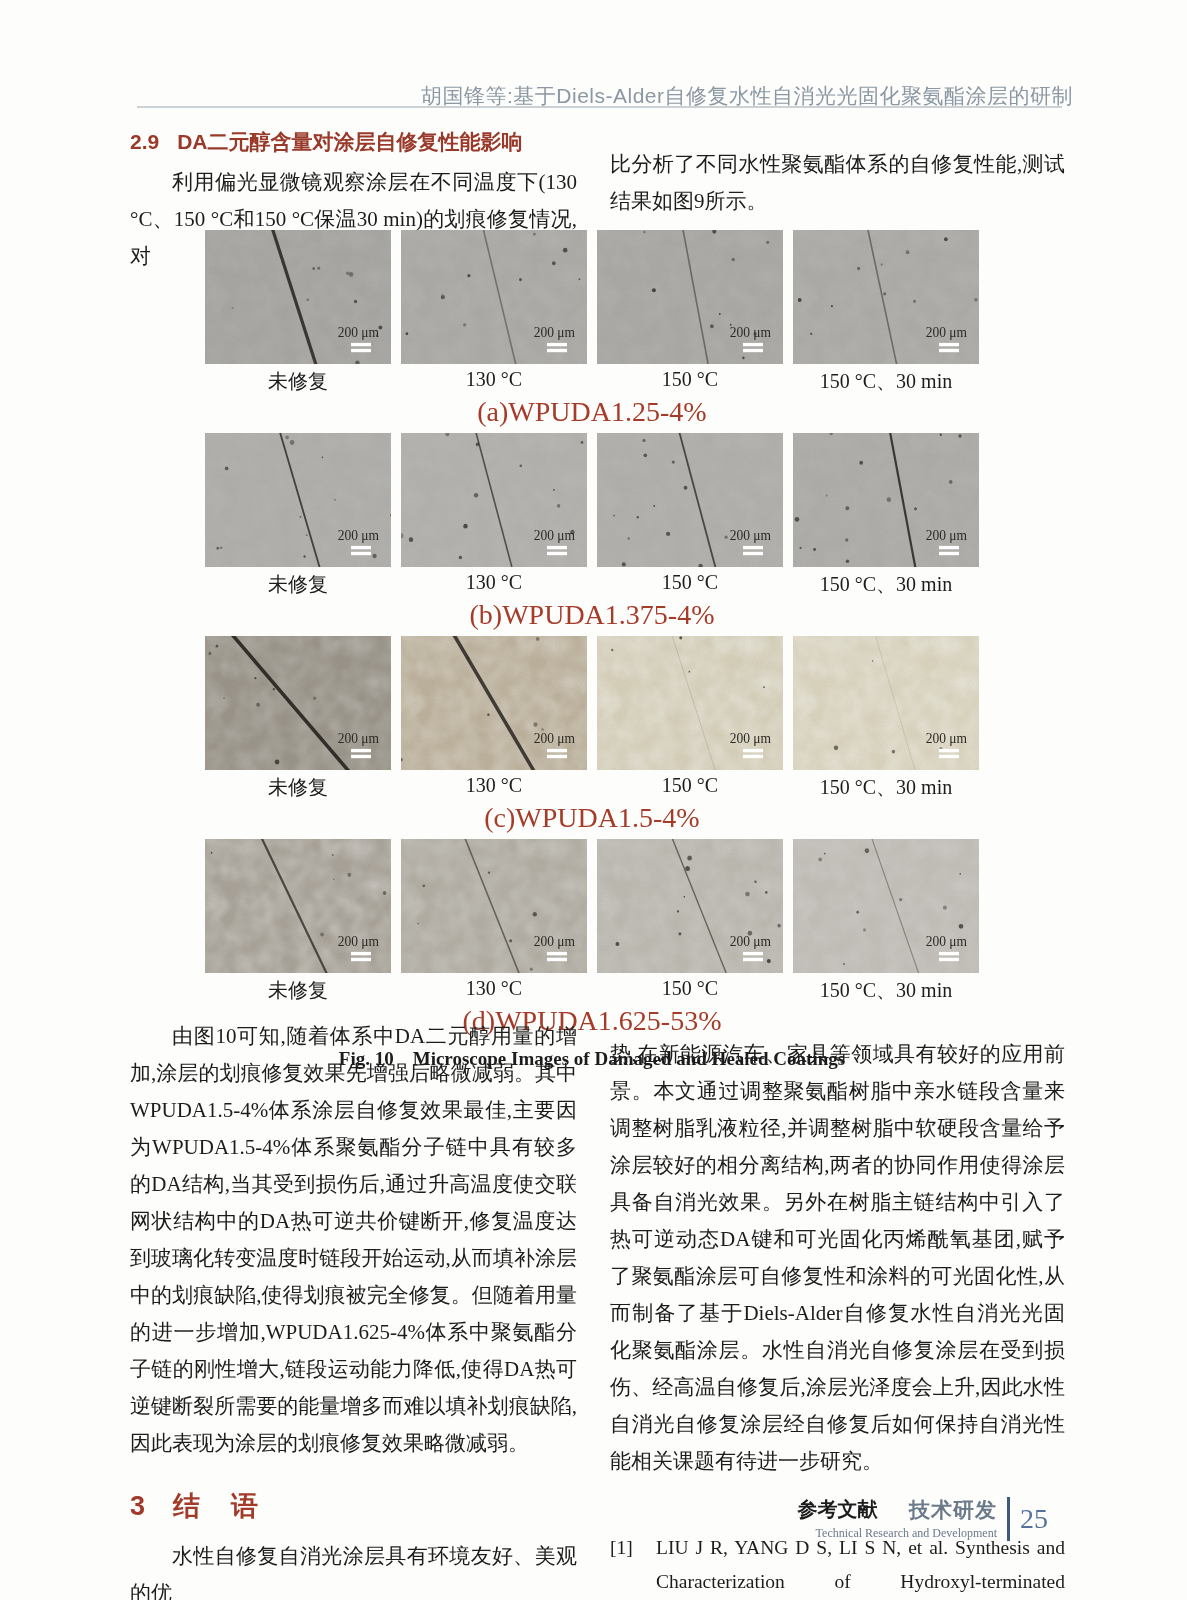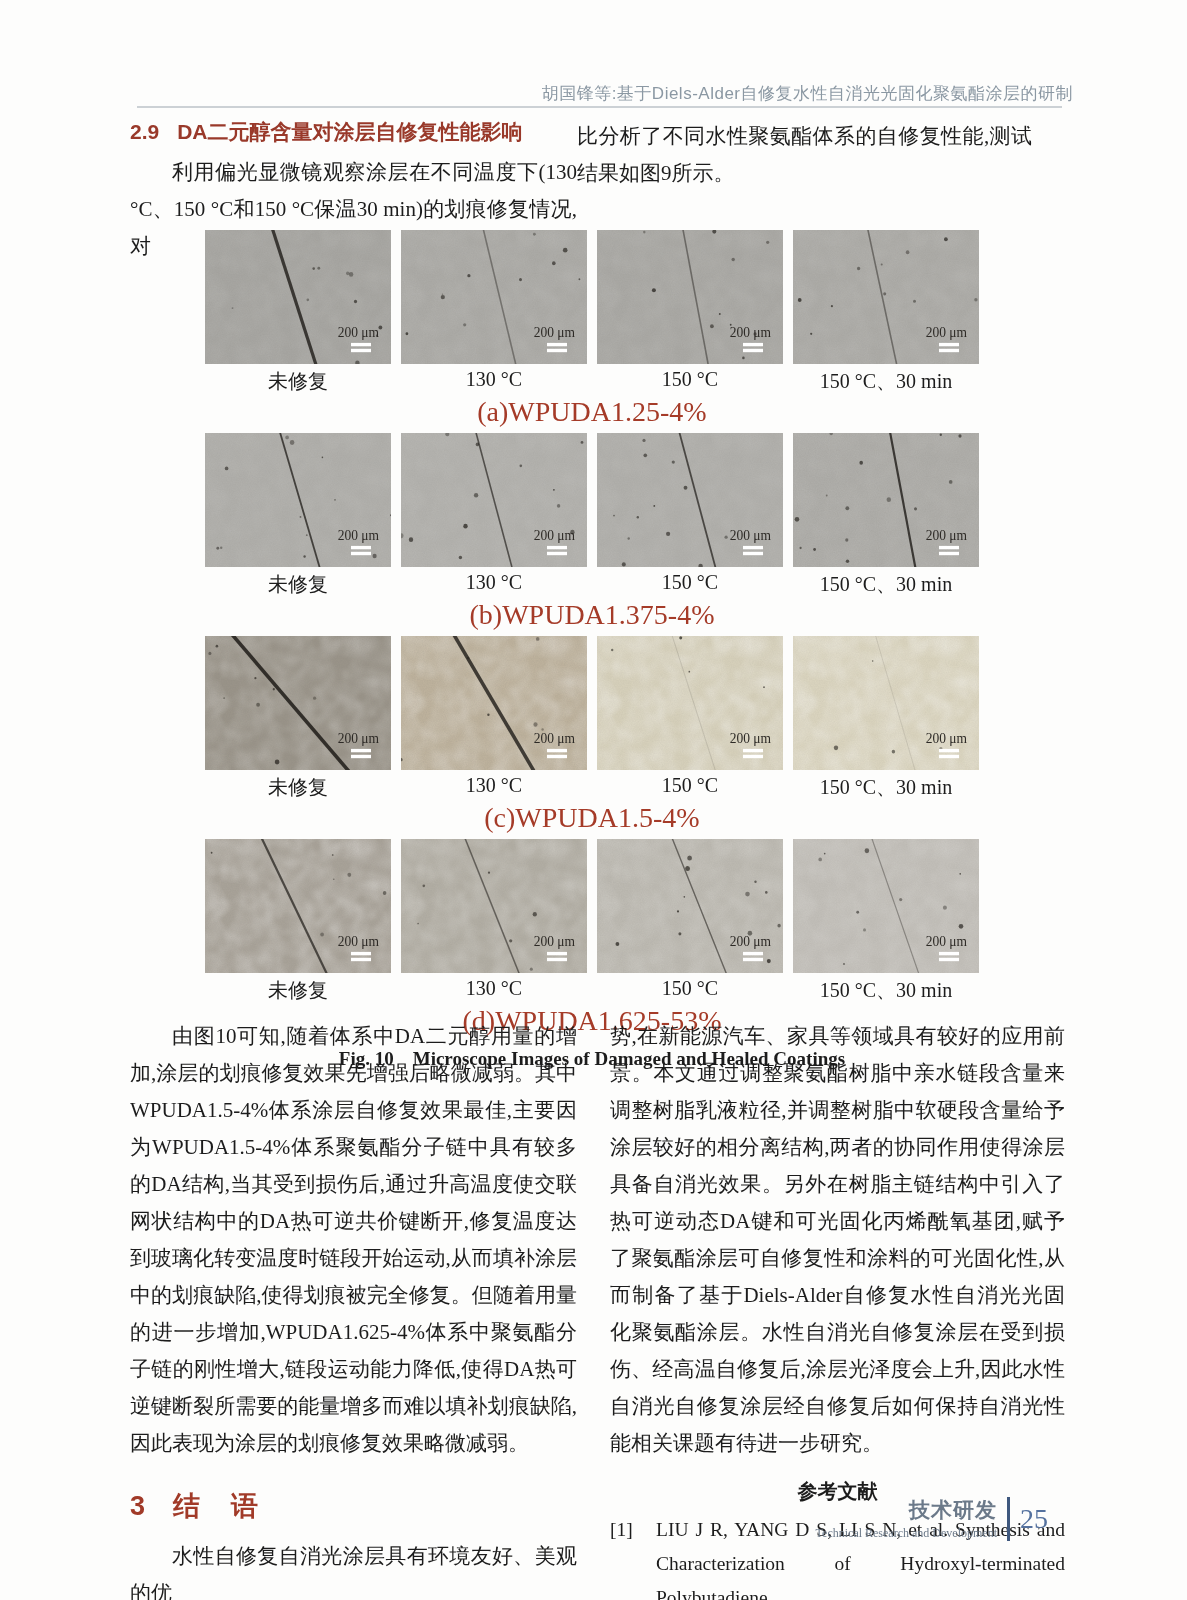--- a/index.html
+++ b/index.html
@@ -1,25 +1,25 @@
 <!DOCTYPE html>
 <html><head>
 <meta charset="utf-8">
 <style>
   html,body{margin:0;padding:0;background:#ffffff;}
   .page{position:relative;width:1187px;height:1600px;background:#fdfdfc;overflow:hidden;
         font-family:"Liberation Serif",serif;color:#1c1c1c;}
   
-  .running-head{position:absolute;top:82px;right:114px;font-size:17px;letter-spacing:.5px;
+  .running-head{position:absolute;top:82px;right:114px;font-size:21px;letter-spacing:.5px;
                 color:#8b98a3;font-family:"Liberation Sans",sans-serif;}
   .head-rule{position:absolute;top:106px;left:137px;width:925px;height:2px;background:#ccd1d5;}
   
-  .intro-cols{position:absolute;top:118px;left:130px;width:935px;display:flex;}
+  .intro-cols{position:absolute;top:128px;left:130px;width:935px;display:flex;gap:33px;}
   .col-l{width:447px;flex:none;}
-  .col-r{width:455px;flex:none;}
+  .col-r{width:455px;flex:none;margin-top:18px;}
   .sec-head{margin:0 0 8px 0;font-family:"Liberation Sans",sans-serif;font-weight:bold;
             font-size:21px;color:#99392a;display:flex;gap:18px;align-items:baseline;}
   .sec-head.big{font-size:27px;gap:26px;margin:26px 0 14px 0;color:#a13a28;letter-spacing:2px;}
   .body-para{margin:0;font-size:21px;line-height:37px;text-align:justify;}
   .indent{text-indent:2em;}
   
   .figure10{position:absolute;top:230px;left:205px;width:774px;margin:0;}
   .fig-imgs{display:flex;gap:10px;}
   .tile{flex:1;height:134px;overflow:hidden;background:#aaa;}
   .tile svg{display:block;width:100%;height:100%;}

